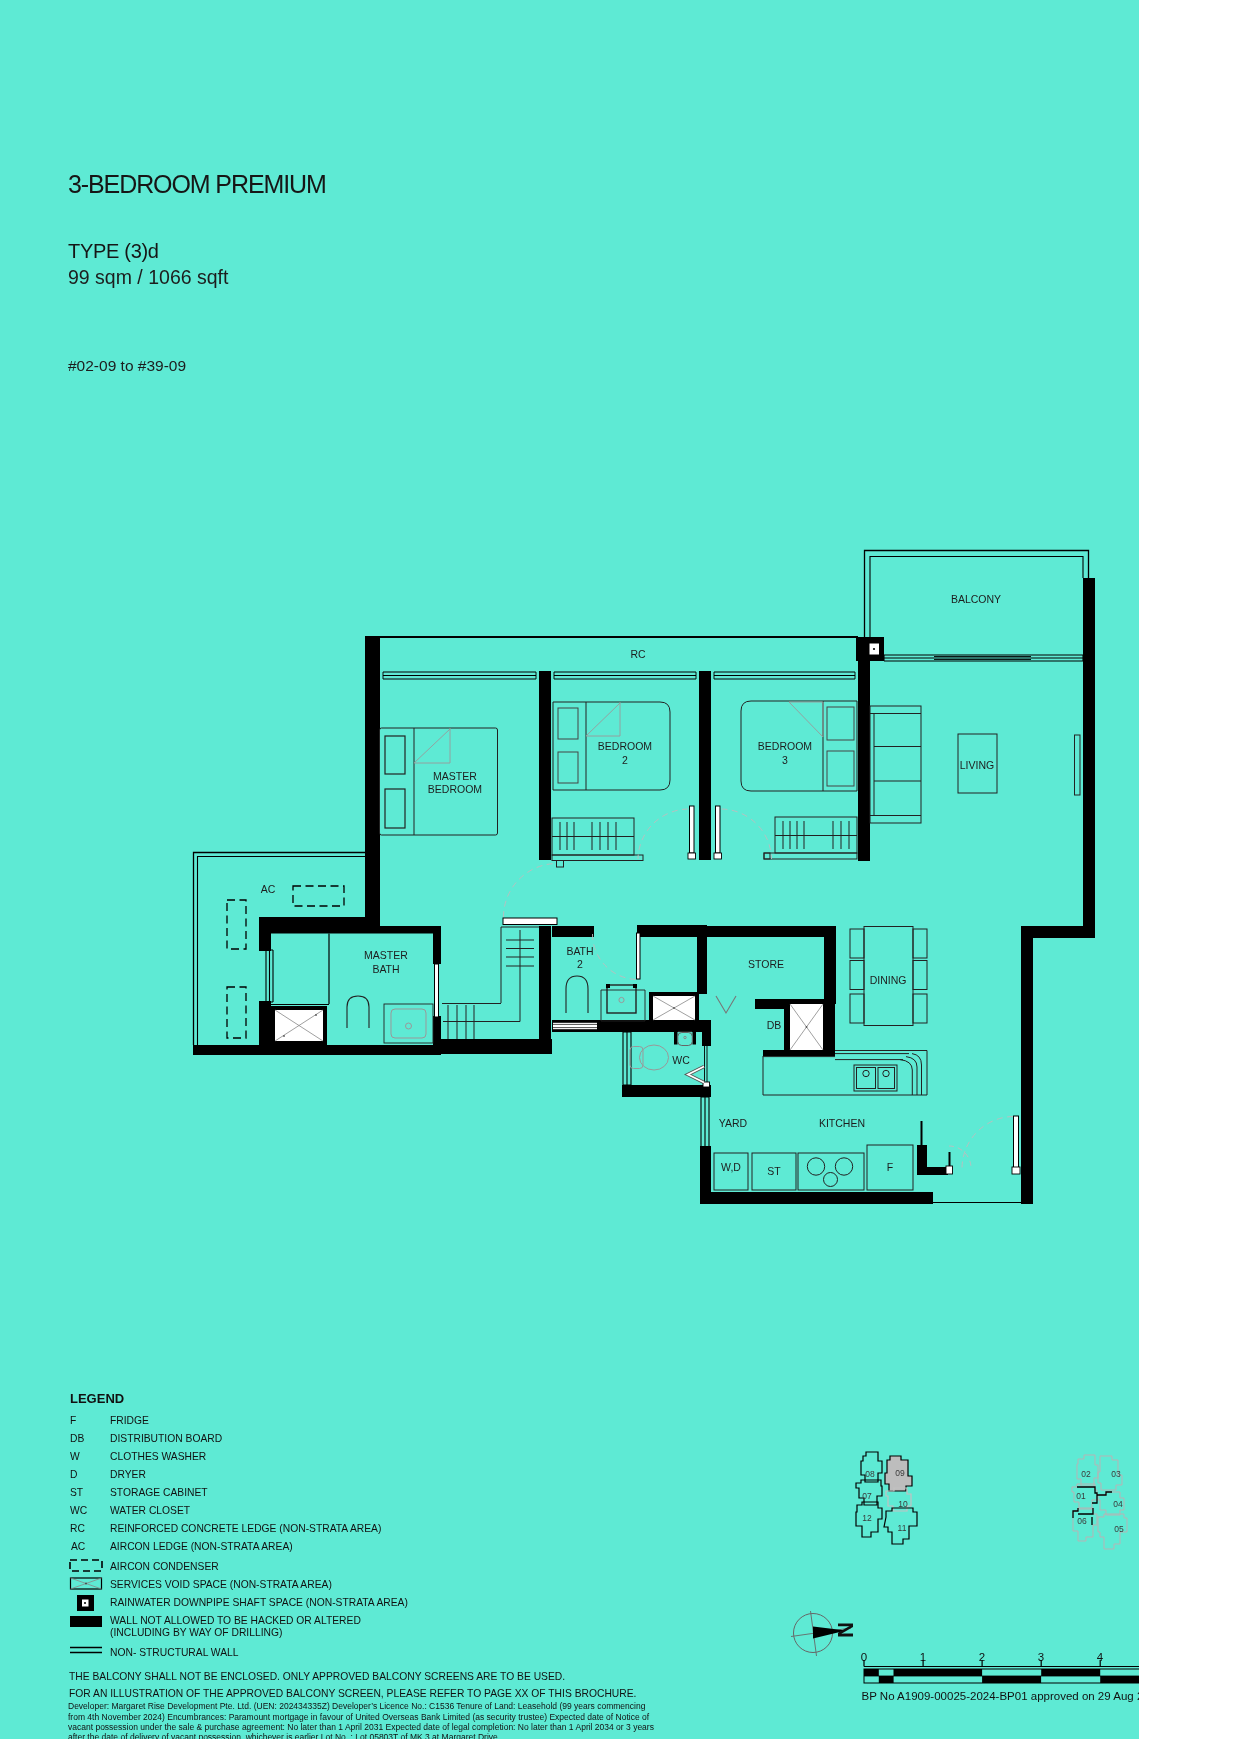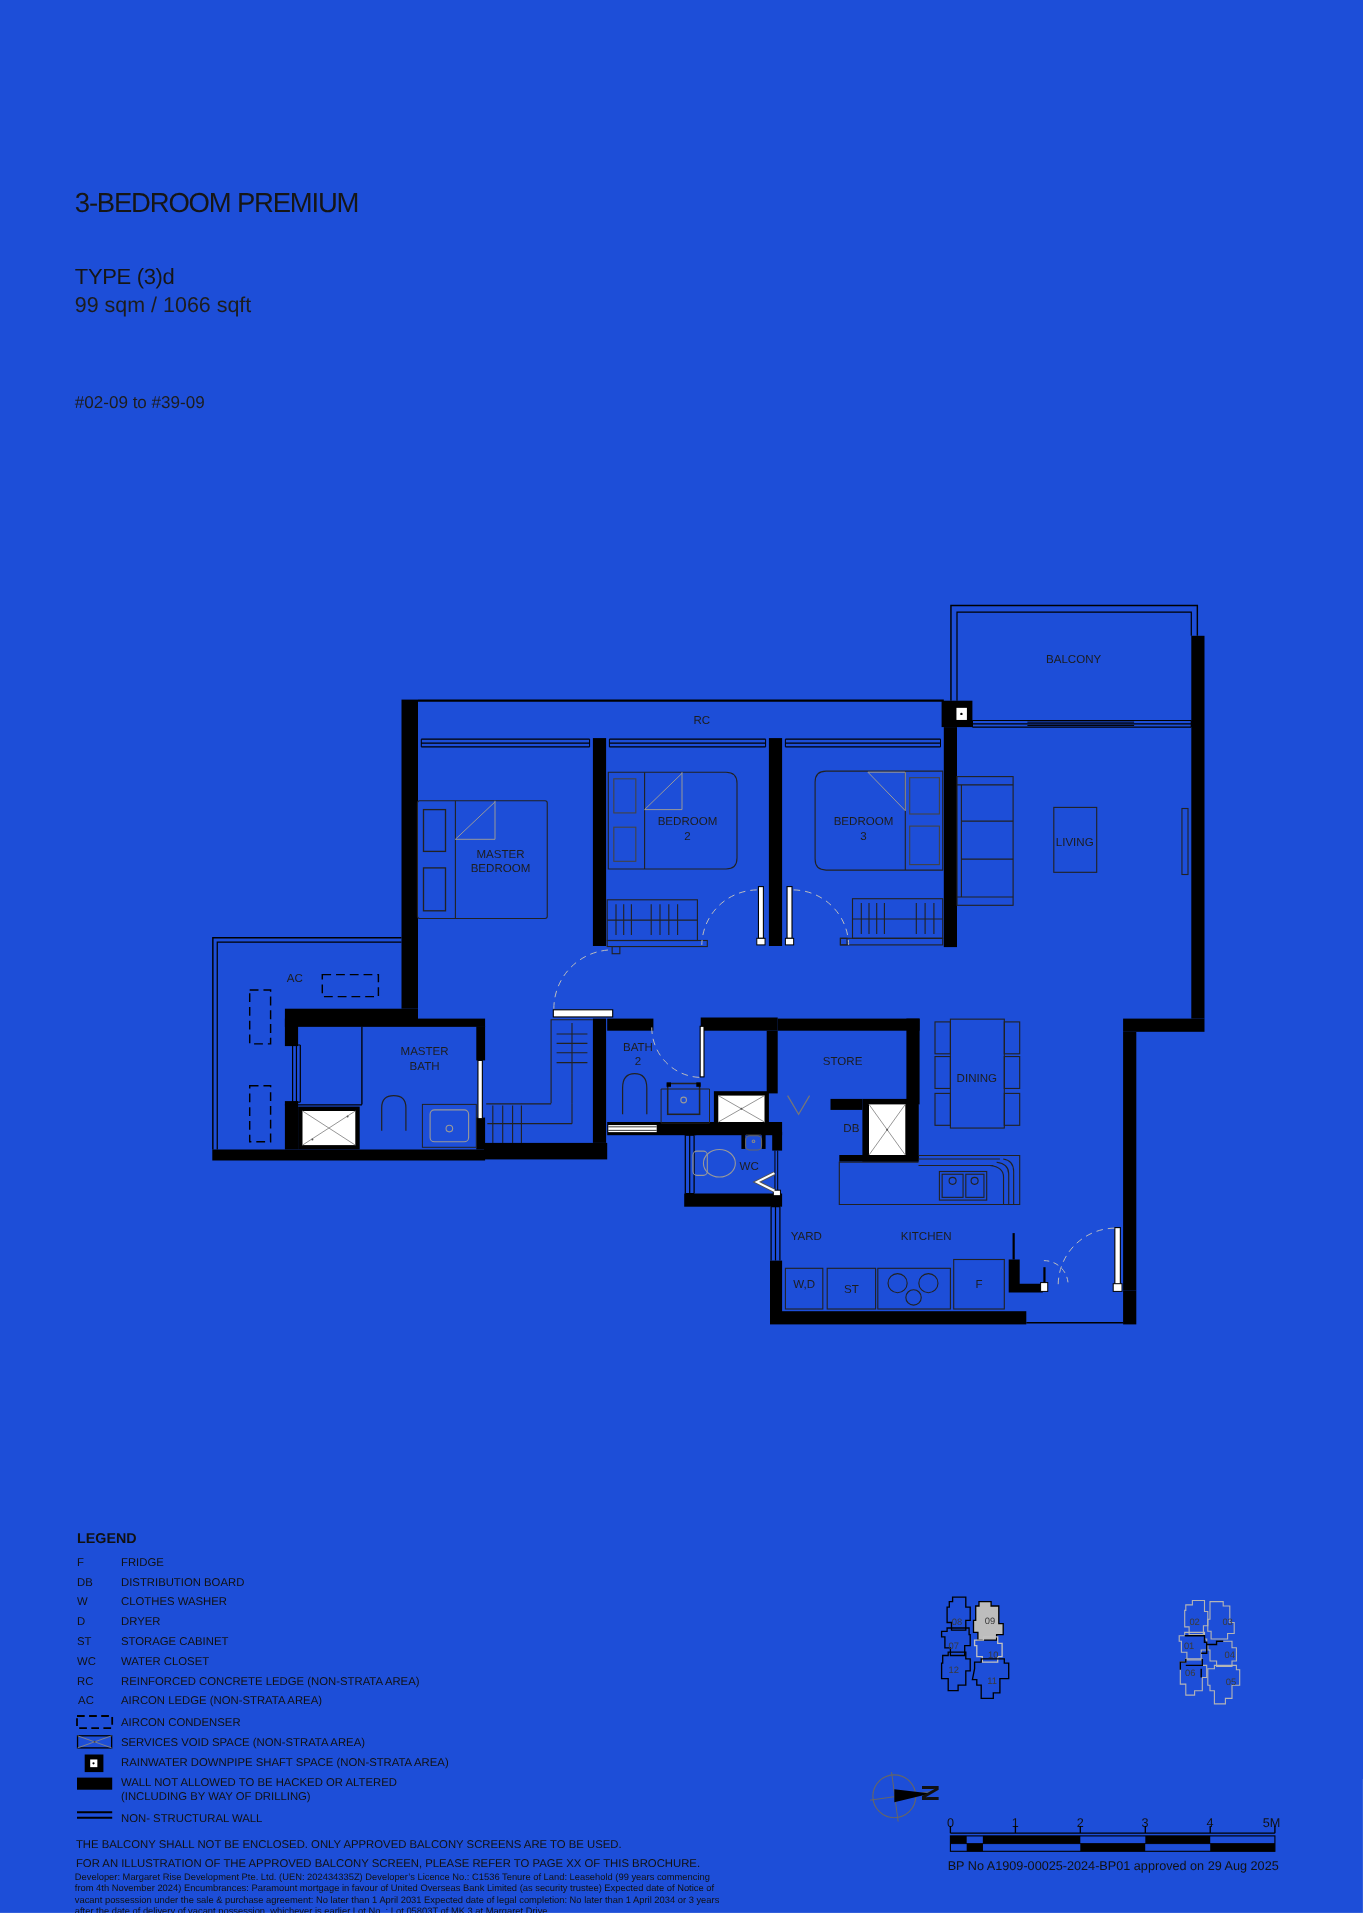--- a/index.html
+++ b/index.html
@@ -1,16 +1,16 @@
 <!DOCTYPE html>
 <html><head>
 <meta charset="utf-8">
 <style>
   html,body{margin:0;padding:0;background:#fff;}
-  #page{position:relative;width:1239px;height:1739px;background:#1d4ed8;overflow:hidden;
+  #page{position:relative;width:1139px;height:1739px;background:#5eead4;overflow:hidden;
         font-family:"Liberation Sans", sans-serif;text-align:center;}
   svg text{font-family:"Liberation Sans", sans-serif;}
   .lab{font-size:10.5px;fill:#1d1d1d;text-anchor:middle;}
   .leg{font-size:10.3px;fill:#111;}
 </style>
 </head>
 <body>
 <div id="page">
 <svg width="1239" height="1739" viewBox="0 0 1239 1739">
 

